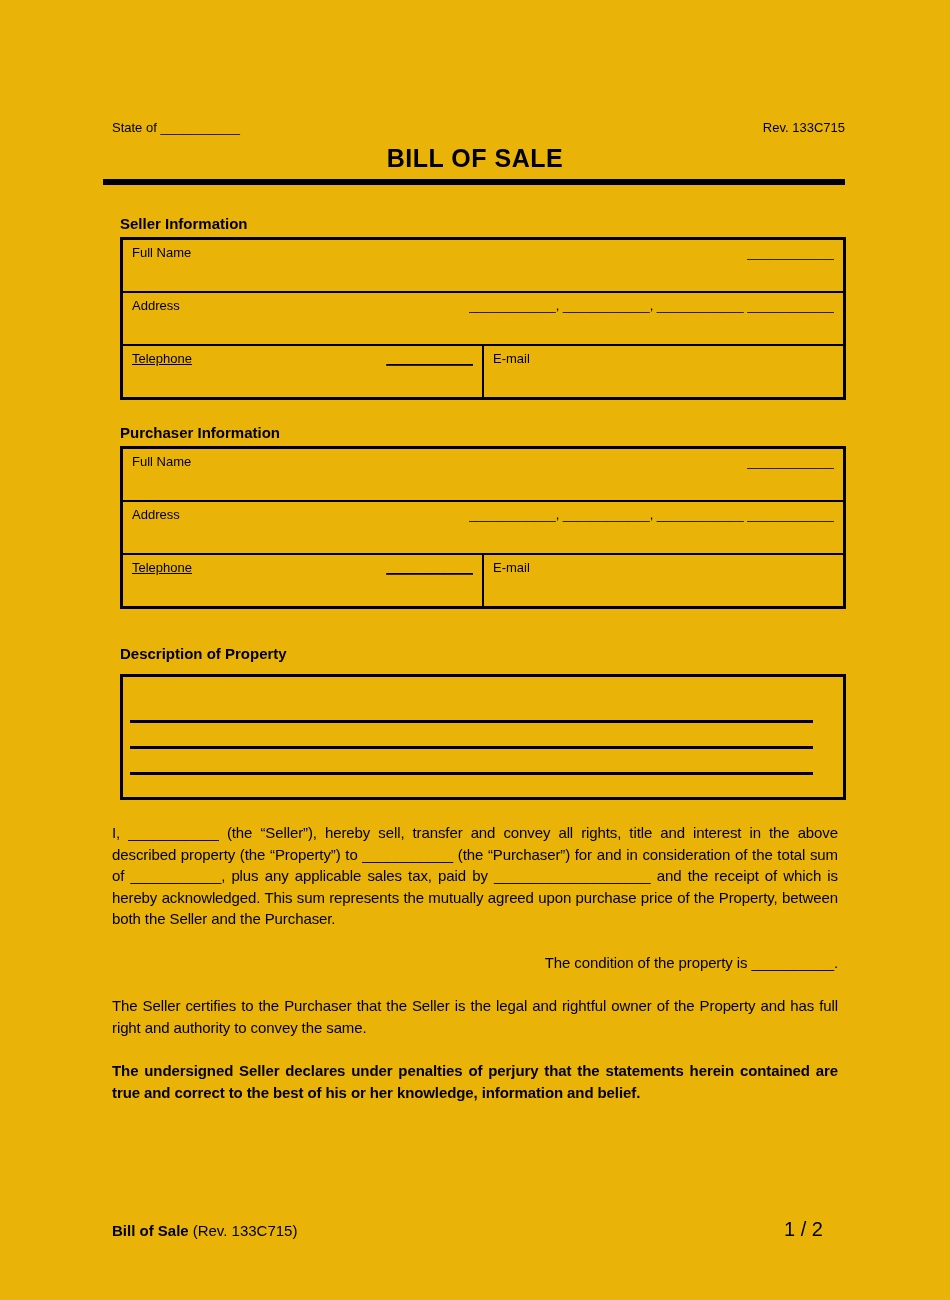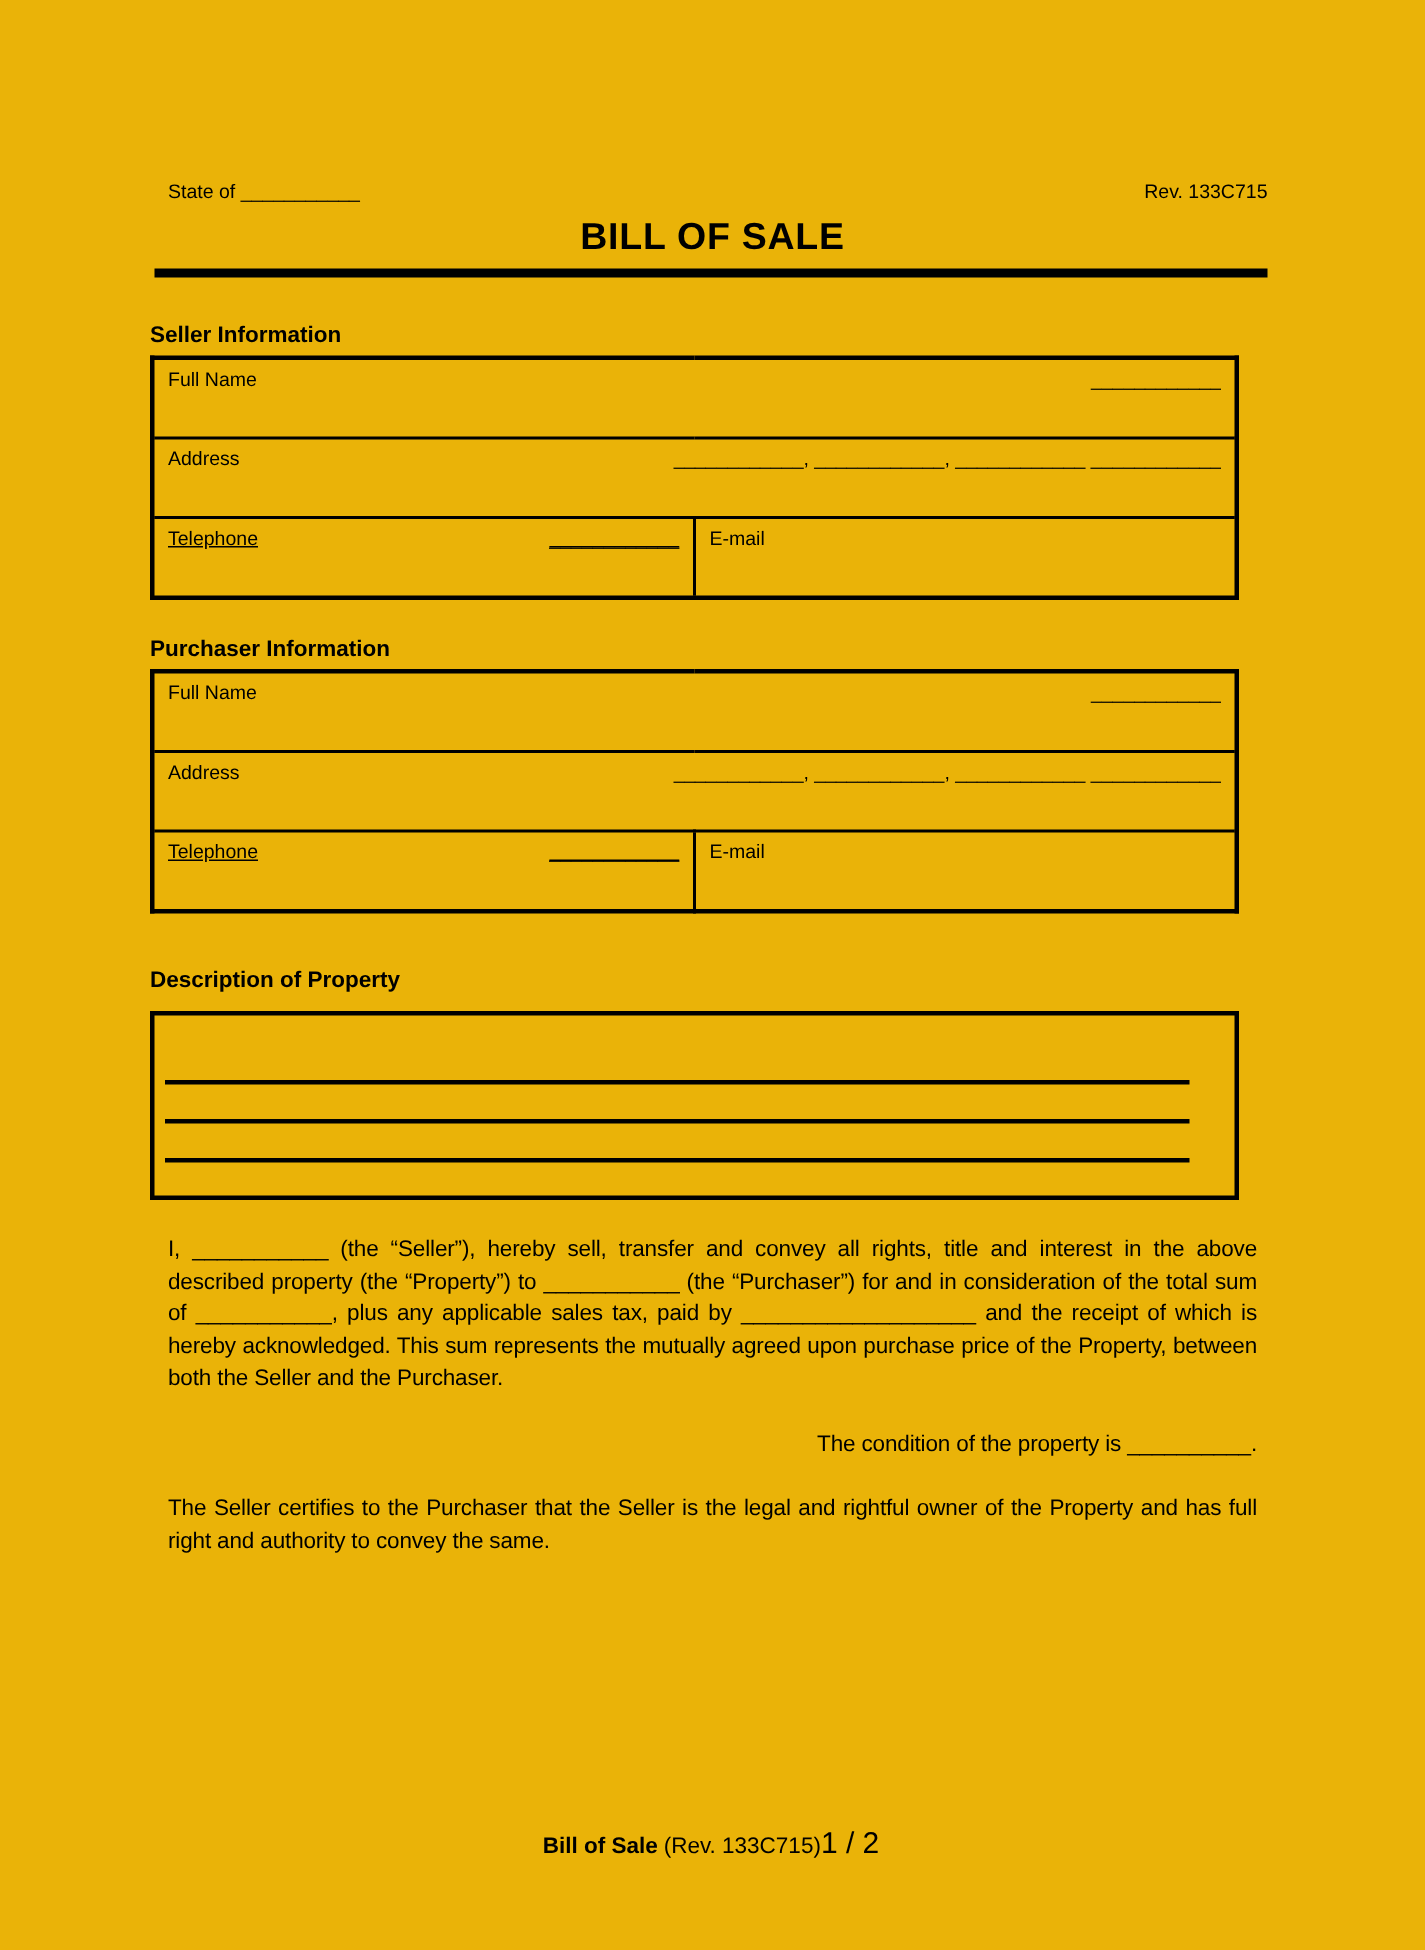--- a/index.html
+++ b/index.html
@@ -23,21 +23,21 @@
   .doc-title {
     position: absolute; top: 144px; left: 0; width: 100%;
     text-align: center; font-size: 25px; font-weight: bold; letter-spacing: 0.5px;
   }
   .title-rule {
     position: absolute; top: 179px; left: 103px; right: 105px;
     height: 3px; border-top: 3px solid #000; border-bottom: 3px solid #000;
   }
 
   
-  .section { position: absolute; left: 100px; width: 726px; }
+  .section { position: absolute; left: 120px; width: 726px; }
   .section-heading { font-size: 15px; font-weight: bold; margin-bottom: 5px; }
 
   table.info-table { border-collapse: collapse; width: 726px; border: 3px solid #000; table-layout: fixed; }
   table.info-table td { border: 2px solid #000; padding: 0; vertical-align: top; height: 51px; }
   td.col-tel { width: 290px; text-decoration: underline; }
   .cell { display: flex; flex-direction: row; justify-content: space-between; height: 51px; padding: 5px 9px 6px 9px; }
   .cell-label { font-size: 13px; }
   .cell-blank { font-size: 13px; white-space: nowrap; overflow: hidden; }
 
   
@@ -51,22 +51,22 @@
   .body-copy { position: absolute; top: 822px; left: 112px; width: 726px; }
   .body-copy p {
     font-size: 15px; line-height: 21.5px; letter-spacing: -0.1px;
     text-align: justify; margin-bottom: 22px;
   }
   .body-copy p.no-justify { text-align: right; }
   .body-copy p.bold { font-weight: bold; }
 
   
   .footer {
-    position: absolute; top: 1218px; left: 112px; right: 100px;
-    display: flex; justify-content: center; align-items: baseline;
+    position: absolute; top: 1218px; left: 112px; right: 113px;
+    display: flex; justify-content: space-between; align-items: baseline;
   }
   .footer-left { font-size: 15px; }
   .footer-doc-title { font-weight: bold; }
   .footer-doc-rev { margin-left: 4px; font-weight: normal; }
   .footer-page { font-size: 20px; margin-right: 14px; }
 </style>
 </head>
 <body>
 
 <div class="page">
@@ -164,20 +164,21 @@
       <div class="write-line"></div>
       <div class="write-line"></div>
       <div class="write-line"></div>
     </div>
   </div>
 
   <div class="body-copy">
     <p>I, ___________ (the “Seller”), hereby sell, transfer and convey all rights, title and interest in the above described property (the “Property”) to ___________ (the “Purchaser”) for and in consideration of the total sum of ___________, plus any applicable sales tax, paid by ___________________ and the receipt of which is hereby acknowledged. This sum represents the mutually agreed upon purchase price of the Property, between both the Seller and the Purchaser.</p>
     <p class="no-justify">The condition of the property is __________.</p>
     <p>The Seller certifies to the Purchaser that the Seller is the legal and rightful owner of the Property and has full right and authority to convey the same.</p>
+    <p class="bold">The undersigned Seller declares under penalties of perjury that the statements herein contained are true and correct to the best of his or her knowledge, information and belief.</p>
   </div>
 
   <div class="footer">
     <span class="footer-left">
       <span class="footer-doc-title">Bill of Sale</span><span class="footer-doc-rev">(Rev. 133C715)</span>
     </span>
     <span class="footer-page">1 / 2</span>
   </div>
 
 </div>

